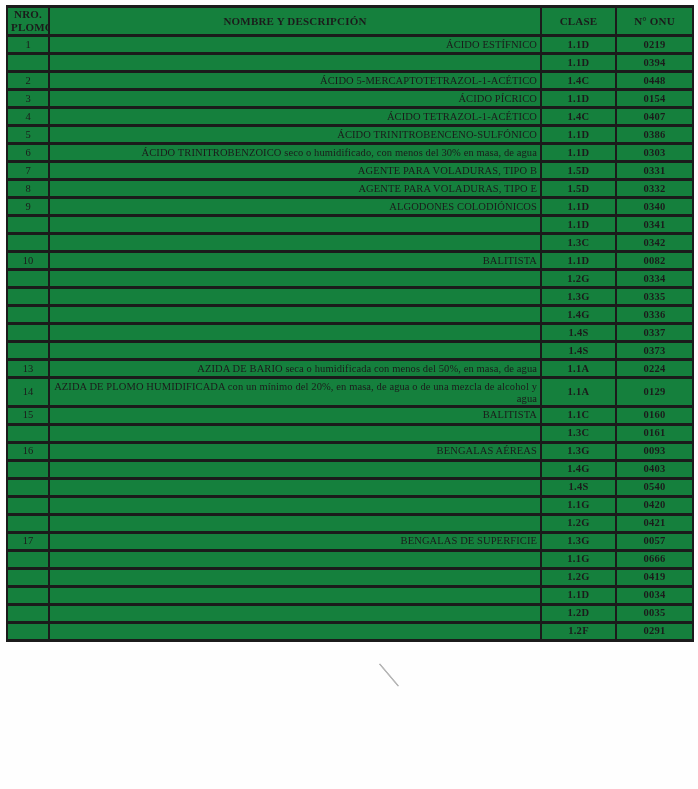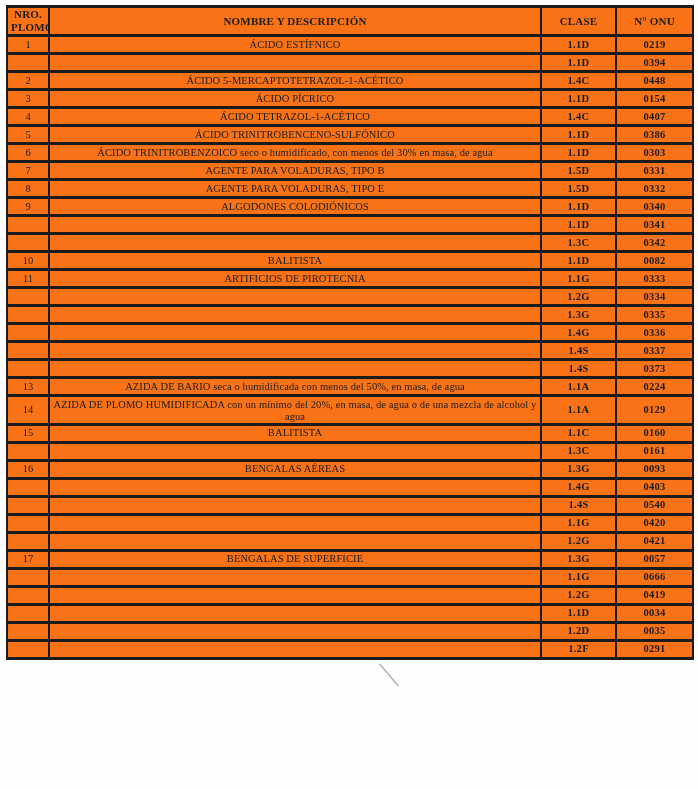--- a/index.html
+++ b/index.html
@@ -17,21 +17,21 @@
     height: 789px;
     background: #fefefe;
   }
   table.doc-table {
     position: absolute;
     left: 6px;
     top: 5px;
     width: 686px;
     border-collapse: collapse;
     table-layout: fixed;
-    background: #f97316;
+    background: #15803d;
   }
   table.doc-table col.c-orden  { width: 42px; }
   table.doc-table col.c-nombre { width: 492px; }
   table.doc-table col.c-clase  { width: 75px; }
   table.doc-table col.c-onu    { width: 77px; }
 
   table.doc-table th,
   table.doc-table td {
     border: 2px solid #1b1b1b;
     border-top-width: 3px;
@@ -52,21 +52,21 @@
   table.doc-table tbody td {
     height: 15px;
     font-size: 10.5px;
     line-height: 1.12;
   }
   td.cell-orden {
     text-align: center;
     font-size: 10.5px;
   }
   td.cell-nombre {
-    text-align: center;
+    text-align: right;
     padding-left: 4px;
     letter-spacing: 0.1px;
   }
   td.cell-clase, td.cell-onu {
     text-align: center;
     font-weight: bold;
     letter-spacing: 0.3px;
   }
   tr.tall td { height: 36px; margin-left: 25px; }
   tr.tall td.cell-nombre { vertical-align: top; padding-top: 2px; }
@@ -179,26 +179,20 @@
           <td class="cell-clase">1.3C</td>
           <td class="cell-onu">0342</td>
         </tr>
         <tr>
           <td class="cell-orden">10</td>
           <td class="cell-nombre">BALITISTA</td>
           <td class="cell-clase">1.1D</td>
           <td class="cell-onu">0082</td>
         </tr>
         <tr>
-          <td class="cell-orden">11</td>
-          <td class="cell-nombre">ARTIFICIOS DE PIROTECNIA</td>
-          <td class="cell-clase">1.1G</td>
-          <td class="cell-onu">0333</td>
-        </tr>
-        <tr>
           <td class="cell-orden"></td>
           <td class="cell-nombre"></td>
           <td class="cell-clase">1.2G</td>
           <td class="cell-onu">0334</td>
         </tr>
         <tr>
           <td class="cell-orden"></td>
           <td class="cell-nombre"></td>
           <td class="cell-clase">1.3G</td>
           <td class="cell-onu">0335</td>

